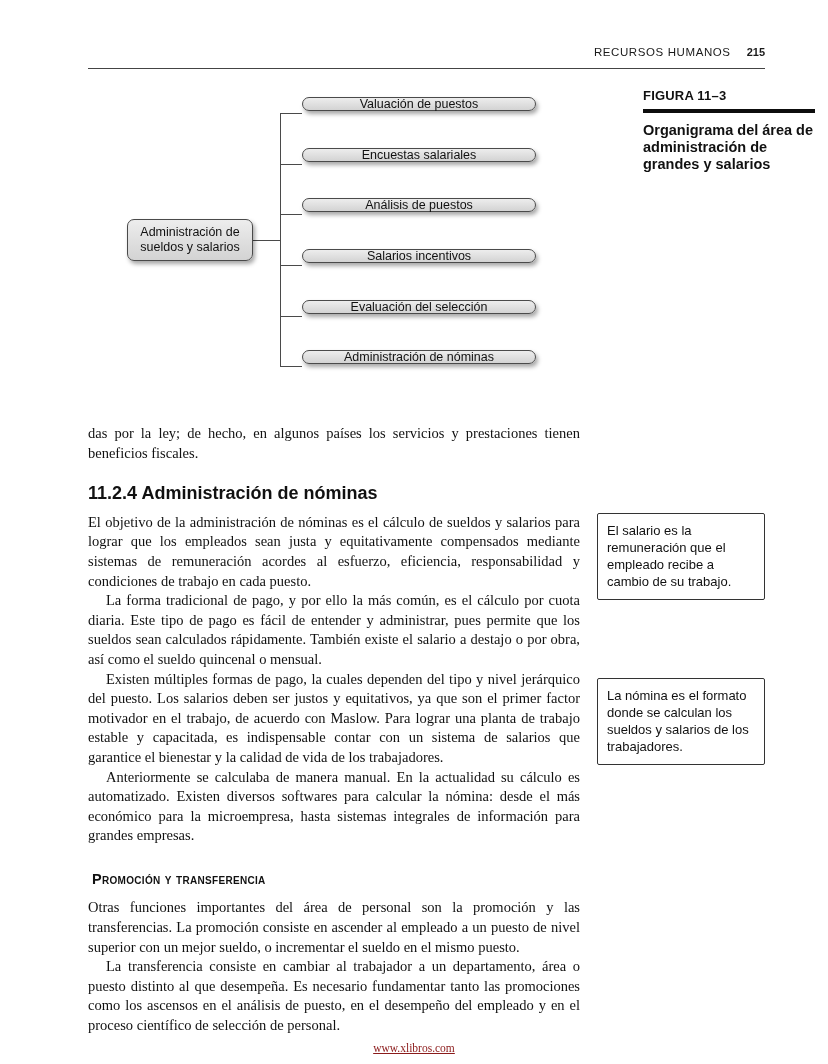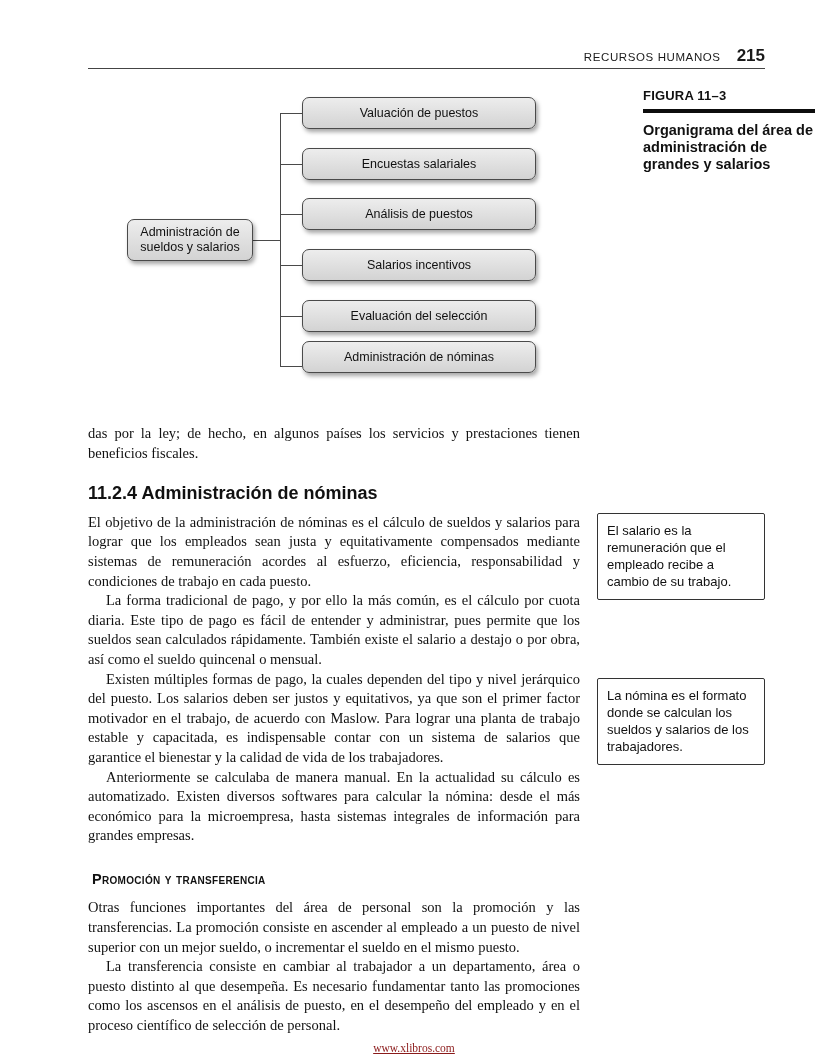--- a/index.html
+++ b/index.html
@@ -14,21 +14,21 @@
   }
 
   
   .running-head {
     position:absolute; left:88px; top:46px; width:677px;
     text-align:right;
     font-family:"Liberation Sans", sans-serif;
     font-size:11.5px; letter-spacing:0.6px; color:#1a1a1a;
   }
   .running-head .pageno {
-    font-weight:bold; font-size:17px; margin-left:16px; letter-spacing:0;
+    font-weight:bold; font-size:11px; margin-left:16px; letter-spacing:0;
   }
   .head-rule {
     position:absolute; left:88px; top:68px; width:677px; height:1px;
     background:#444;
   }
 
   
   .chart { position:absolute; left:88px; top:88px; width:500px; height:310px; }
   .obox {
     position:absolute;
@@ -37,21 +37,21 @@
     border-radius:7px;
     box-shadow:2px 3px 4px rgba(0,0,0,0.35);
     display:flex; align-items:center; justify-content:center;
     text-align:center;
     font-family:"Liberation Sans", sans-serif;
     font-size:12.5px; color:#111;
     line-height:1.2;
     padding:2px 6px;
   }
   .root-box { left:39px; top:131px; width:126px; height:42px; }
-  .child-box { left:214px; width:234px; height:32px; }
+  .child-box { left:214px; width:234px; height:14px; }
   .cline { position:absolute; background:#4a4a4a; }
   .vline { left:192px; top:25px; width:1px; height:254px; }
   .root-h { left:165px; top:152px; width:27px; height:1px; }
   .stub { left:192px; width:22px; height:1px; }
 
   
   .figure-block {
     position:absolute; left:595px; top:88px; width:172px;
     font-family:"Liberation Sans", sans-serif;
     margin-left:48px;
@@ -125,21 +125,21 @@
     <div class="cline stub" style="top:177px"></div>
     <div class="cline stub" style="top:228px"></div>
     <div class="cline stub" style="top:278px"></div>
 
     <div class="obox root-box">Administración de sueldos y salarios</div>
     <div class="obox child-box" style="top:9px">Valuación de puestos</div>
     <div class="obox child-box" style="top:60px">Encuestas salariales</div>
     <div class="obox child-box" style="top:110px">Análisis de puestos</div>
     <div class="obox child-box" style="top:161px">Salarios incentivos</div>
     <div class="obox child-box" style="top:212px">Evaluación del selección</div>
-    <div class="obox child-box" style="top:253px">Administración de nóminas</div>
+    <div class="obox child-box" style="top:262px">Administración de nóminas</div>
   </div>
 
   <div class="figure-block">
     <div class="figure-label">FIGURA 11–3</div>
     <div class="figure-bar"></div>
     <div class="figure-caption">Organigrama del área de administración de grandes y salarios</div>
   </div>
 
   <div class="body-col">
     <p>das por la ley; de hecho, en algunos países los servicios y prestaciones tienen beneficios fiscales.</p>

